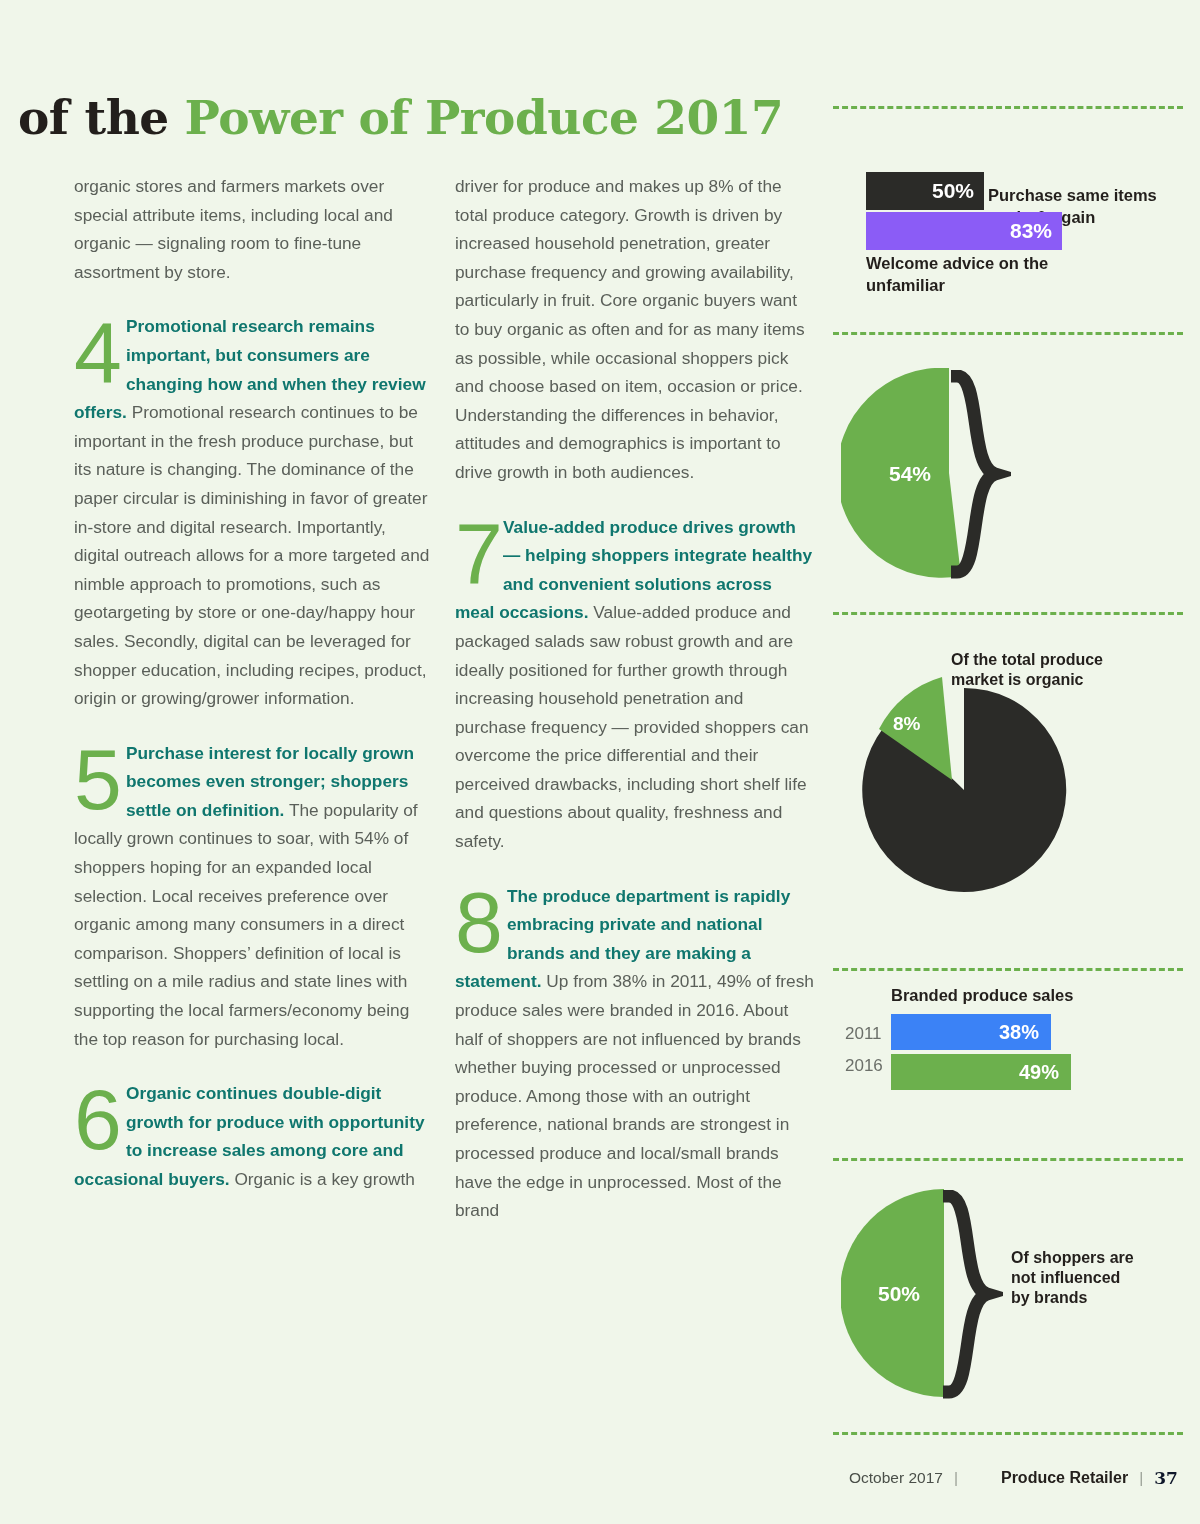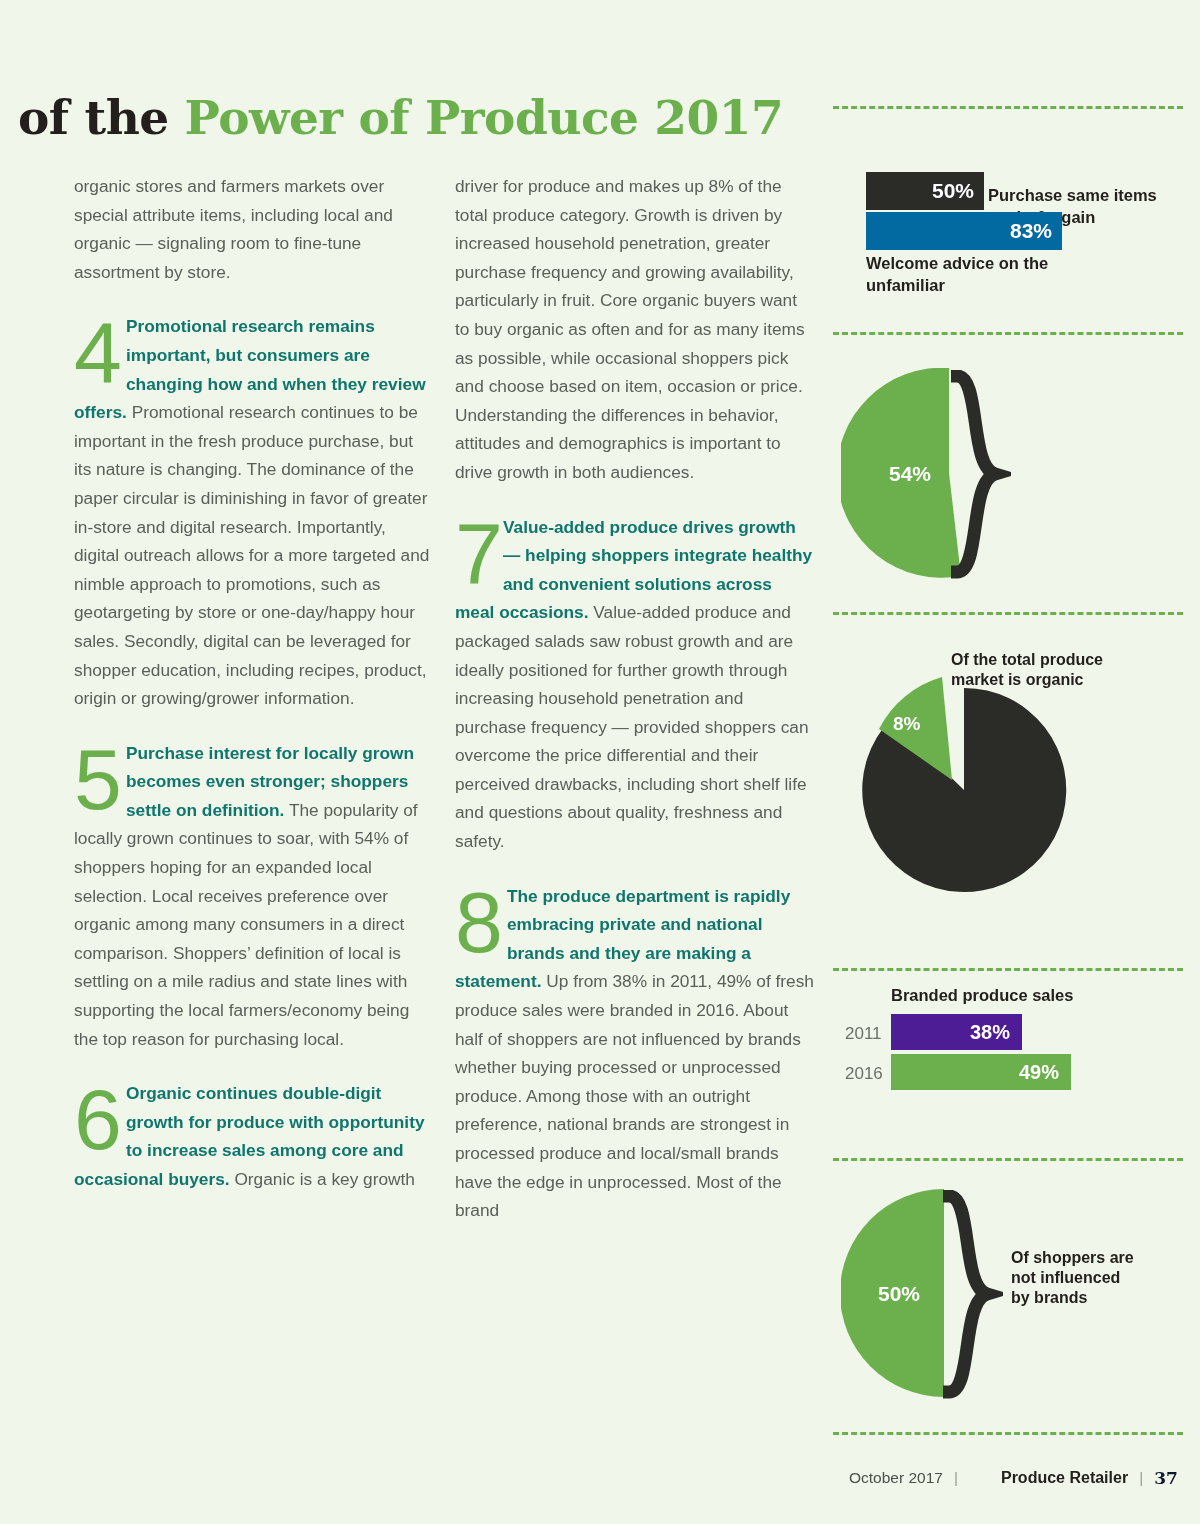--- a/index.html
+++ b/index.html
@@ -75,21 +75,21 @@
     position:absolute; left:155px; top:4px; width:190px;
     font-size:16.5px; line-height:22px; font-weight:bold; color:#231f1c;margin-top:40px;
   }
   .bar {
     position:absolute; height:38px;
     display:flex; align-items:center; justify-content:flex-end;
     color:#ffffff; font-size:21px; font-weight:bold;
     padding-right:10px;
   }
   .bar.b50 { left:33px; top:32px; width:118px; background:#2b2b28; }
-  .bar.b83 { left:33px; top:72px; width:196px; background:#0369a1; }
+  .bar.b83 { left:33px; top:72px; width:196px; background:#8b5cf6; }
   .bb1-sub {
     position:absolute; left:33px; top:112px; width:230px;
     font-size:16.5px; line-height:22px; font-weight:bold; color:#231f1c;
   }
 
   
   .piewrap { position:absolute; }
   .p54 { left:8px; top:368px; width:200px; height:210px;text-align:right; }
   .p50 { left:8px; top:1188px; width:200px; height:210px; }
   .p8  { left:8px; top:660px; width:250px; height:260px; }
@@ -109,27 +109,27 @@
   
   .barblock2 { position:absolute; left:0; top:982px; width:350px; }
   .bb2-title {
     position:absolute; left:58px; top:4px;
     font-size:16.5px; font-weight:bold; color:#231f1c;
   }
   .yr {
     position:absolute; font-size:17px; color:#6b6f69;
   }
   .yr.y1 { left:12px; top:42px; }
-  .yr.y2 { left:12px; top:82px; }
+  .yr.y2 { left:12px; top:74px; }
   .bar2 {
     position:absolute; height:36px;
     display:flex; align-items:center; justify-content:flex-end;
     color:#fff; font-size:20px; font-weight:bold; padding-right:12px;
   }
-  .bar2.b38 { left:58px; top:32px; width:131px; background:#4c1d95;padding-left:7px; }
+  .bar2.b38 { left:58px; top:32px; width:160px; background:#3b82f6;padding-left:7px; }
   .bar2.b49 { left:58px; top:72px; width:180px; background:#6cb04d; }
 
   
   .footer {
     position:absolute; left:849px; top:1468px;
     font-size:15.5px; color:#4a4f49;
     display:flex; align-items:center; gap:11px;
     font-family:"Liberation Sans", sans-serif;
   }
   .footer .mag {

